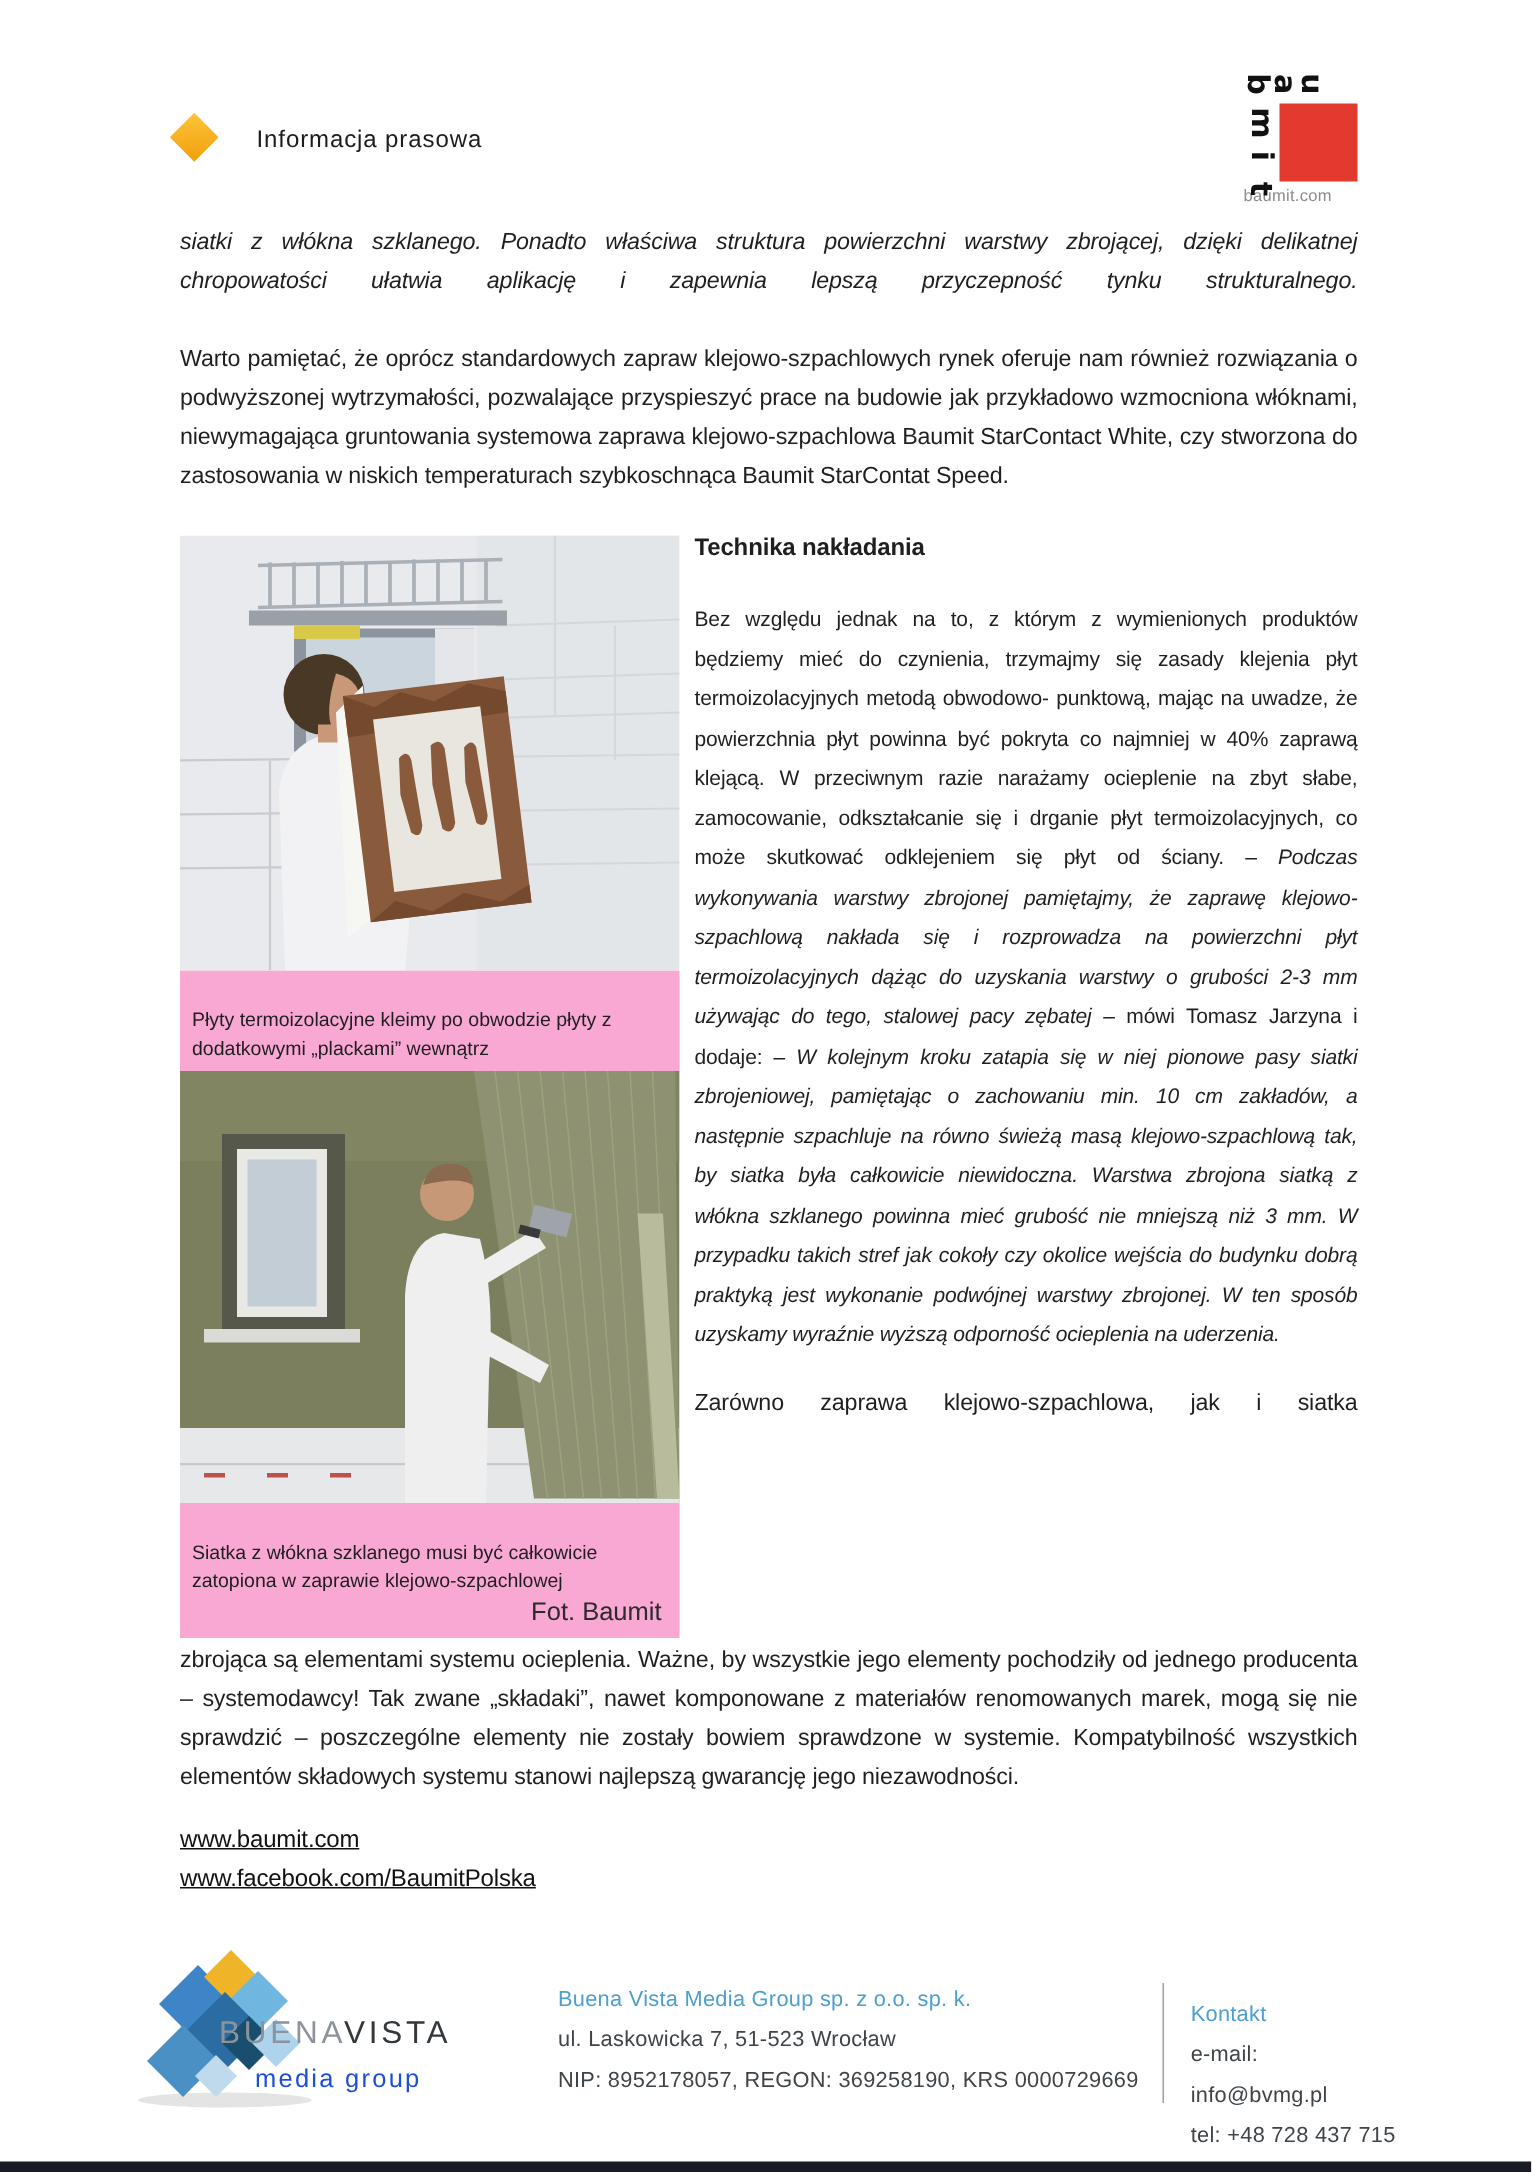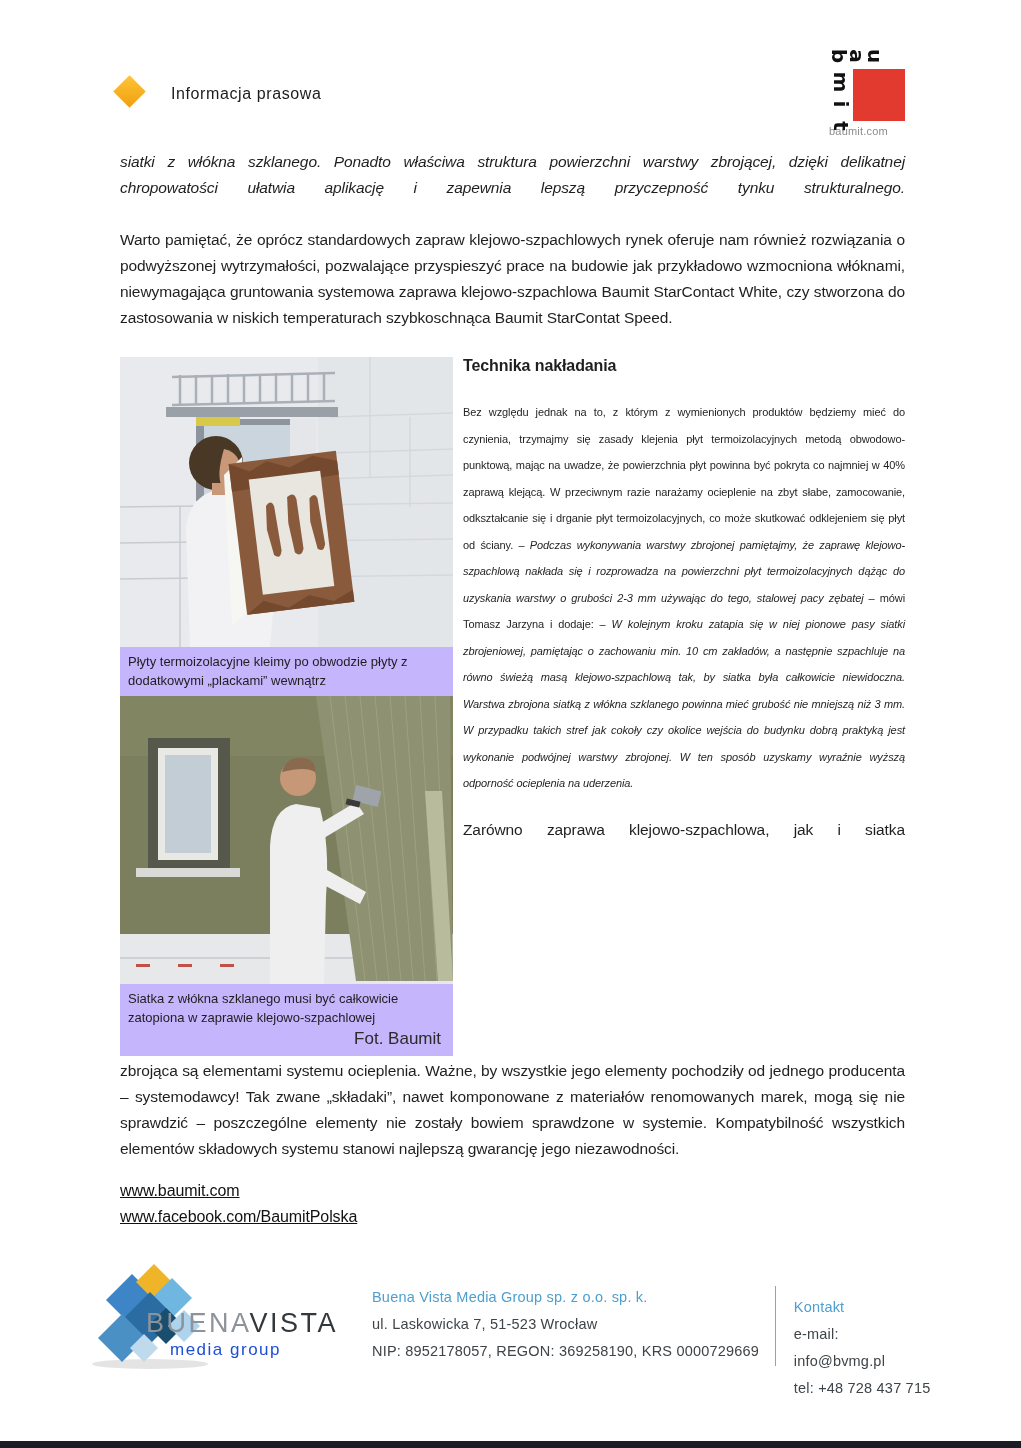--- a/index.html
+++ b/index.html
@@ -22,36 +22,36 @@
   .content { padding:0 116px 0 120px; }
   p.body-text { font-size:15.5px; line-height:26px; text-align:justify; letter-spacing:-0.1px; }
   .intro-p1 { font-style:italic; text-align-last:justify; margin-top:14px; }
   .intro-p2 { margin-top:26px; }
 
   
   .columns { display:flex; gap:10px; margin-top:26px; align-items:flex-start; }
   .left-col { width:333px; flex:0 0 auto; }
   .right-col { flex:1 1 auto; }
   .figure-img { display:block; width:333px; }
-  .caption-box { background:#c4b5fd; padding:5px 8px 6px 8px; font-size:13px; line-height:19px; color:#1e1e1e; }
+  .caption-box { background:#f9a8d4; padding:23px 8px 6px 8px; font-size:13px; line-height:19px; color:#1e1e1e; }
   .credit { font-size:17px; text-align:right; padding:2px 4px 2px 0; color:#2a2a2a; }
   .section-heading { font-size:16px; font-weight:bold; margin:0 0 24px 0; letter-spacing:-0.1px; }
-  .quote-p { font-size:11px; line-height:26.5px; text-align:justify; letter-spacing:-0.1px; }
+  .quote-p { font-size:14px; line-height:26.5px; text-align:justify; letter-spacing:-0.1px; }
   .closing-start { font-size:15.5px; line-height:26px; text-align:justify; text-align-last:justify; margin-top:20px; letter-spacing:-0.1px; }
   .closing-rest { margin-top:2px; line-height:28px; }
 
   
   .links { margin-top:16px; }
   .links a { display:block; color:#111; font-size:16px; line-height:26px; text-decoration:underline; letter-spacing:-0.1px; }
 
   
   .footer { display:flex; align-items:flex-start; padding:14px 90px 0 88px; margin-top:12px; }
   .bv-logo { width:252px; flex:0 0 auto; position:relative; height:118px; }
   .bv-mark { position:absolute; left:0; top:0; }
-  .bv-wordmark { position:absolute; left:58px; top:52px; font-size:27px; letter-spacing:2.5px; white-space:nowrap; }
+  .bv-wordmark { position:absolute; left:58px; top:52px; font-size:21px; letter-spacing:2.5px; white-space:nowrap; }
   .bv-buena { color:#8d939a; }
   .bv-vista { color:#33383d; }
   .bv-sub { position:absolute; left:82px; top:84px; font-size:17px; letter-spacing:1.5px; color:#1d4ed8; }
   .footer-mid { margin-left:32px; width:406px; font-size:14.5px; line-height:27px; color:#3f4448; padding-top:28px; letter-spacing:0.2px; }
   .footer-company { color:#4c9fce; }
   .footer-divider { width:1px; background:#9aa0a6; height:80px; margin:30px 0 0 6px; flex:0 0 auto; }
   .footer-right { margin-left:18px; font-size:14.5px; line-height:27px; color:#3f4448; padding-top:28px; letter-spacing:0.2px; }
   .footer-kontakt { color:#4c9fce;margin-top:10px; }
   .bottom-bar { position:absolute; left:0; bottom:0; width:100%; height:7px; background:#191c24; }
 </style>

